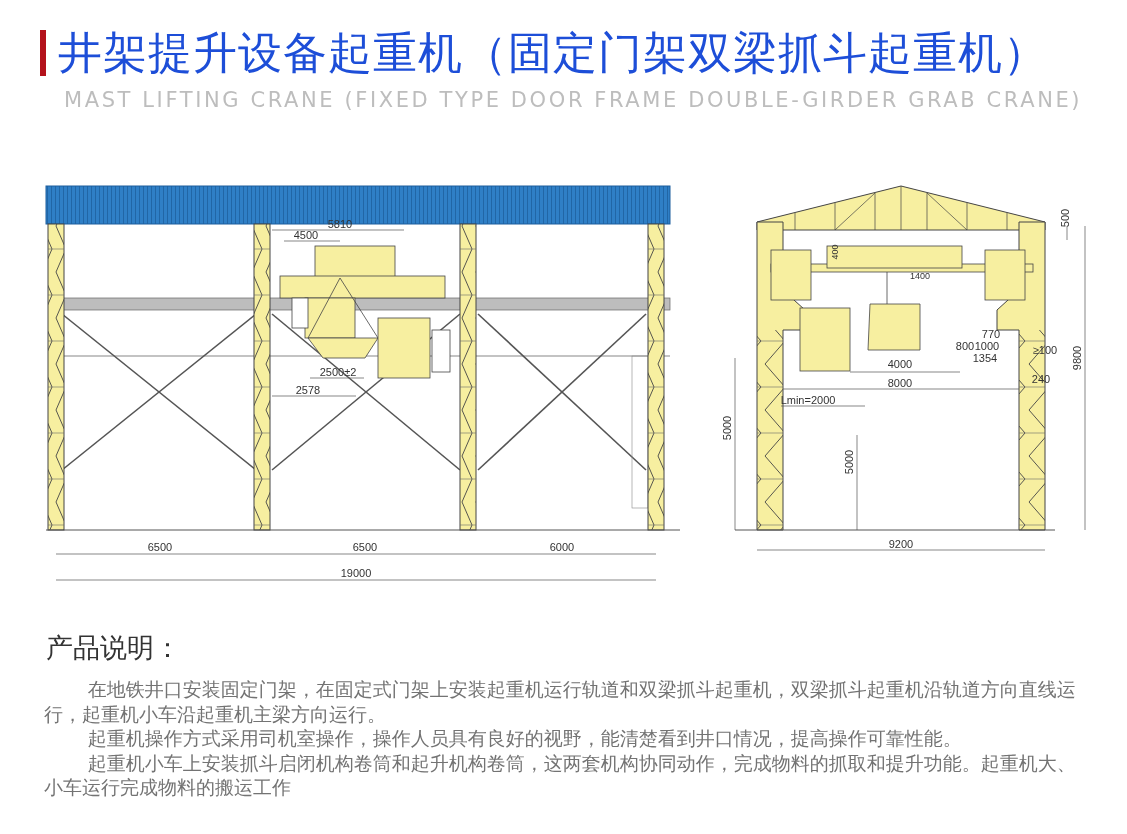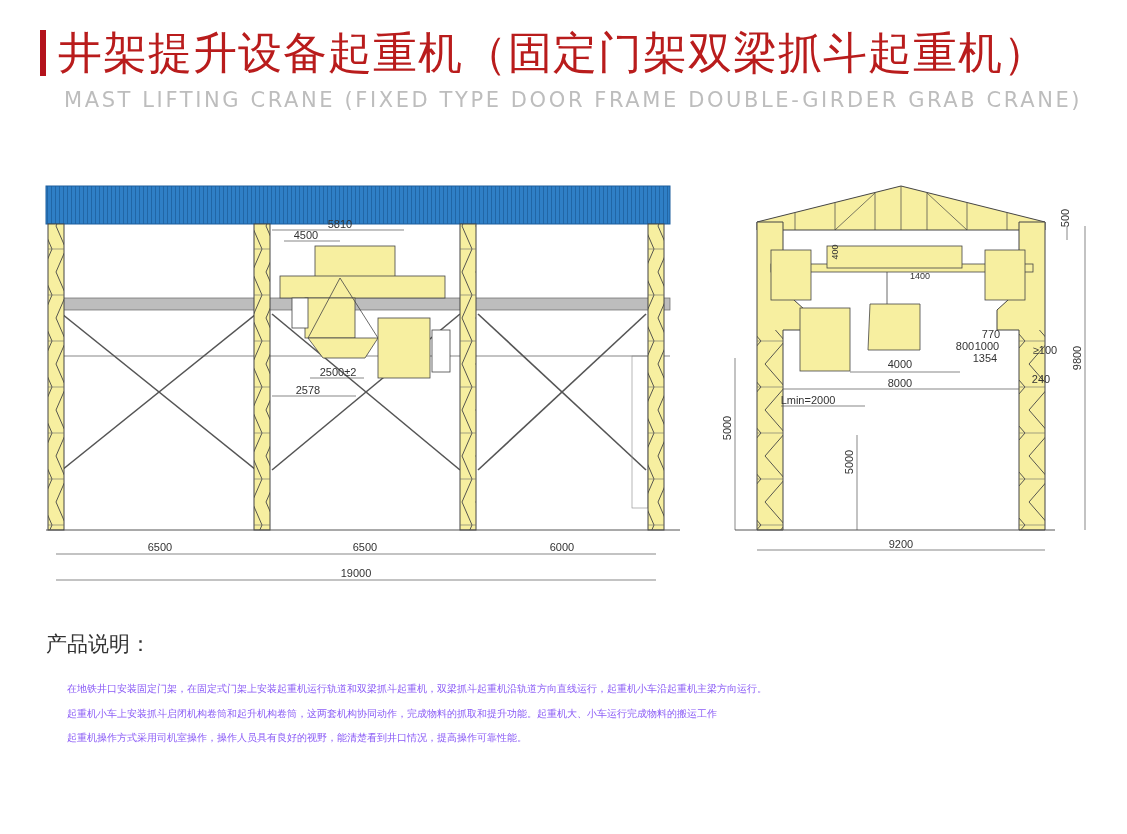--- a/index.html
+++ b/index.html
@@ -1,26 +1,26 @@
 <!DOCTYPE html>
 <html><head>
 <meta charset="utf-8">
 <style>
   html, body { margin: 0; padding: 0; background: #ffffff; }
   body { width: 1127px; height: 834px; position: relative; overflow: hidden;
          font-family: "DejaVu Sans", "Liberation Sans", sans-serif; color: #333; }
   .title-wrap { position: absolute; left: 40px; top: 22px; }
   .title-bar { position: absolute; left: 0; top: 8px; width: 6px; height: 46px; background: #b4121c; }
-  .title-cn { position: absolute; left: 18px; top: 0; font-size: 44px; line-height: 62px; color: #b91c1c;
+  .title-cn { position: absolute; left: 18px; top: 0; font-size: 44px; line-height: 62px; color: #1d4ed8;
               white-space: nowrap; letter-spacing: 1px; }
   .title-en { position: absolute; left: 64px; top: 88px; font-size: 21px; letter-spacing: 2.6px;
               color: #bdbdbd; white-space: nowrap; font-family: "DejaVu Sans", sans-serif; text-align: center; }
   .drawing { position: absolute; }
-  .desc-title { position: absolute; left: 46px; top: 630px; font-size: 21px; color: #333; white-space: nowrap; }
-  .desc { position: absolute; left: 44px; top: 677px; width: 1050px; font-size: 10px; line-height: 24.5px; color: #8b5cf6; }
+  .desc-title { position: absolute; left: 46px; top: 630px; font-size: 27px; color: #333; white-space: nowrap; }
+  .desc { position: absolute; left: 44px; top: 677px; width: 1050px; font-size: 19px; line-height: 24.5px; color: #737373; }
   .desc p { margin: 0; text-indent: 2.3em; }
   svg text { font-family: "Liberation Sans", sans-serif; }
 </style>
 </head>
 <body>
 
 <div class="title-wrap">
   <div class="title-bar"></div>
   <div class="title-cn">井架提升设备起重机（固定门架双梁抓斗起重机）</div>
 </div>
@@ -164,15 +164,15 @@
     <text transform="translate(16,248) rotate(-90)">5000</text>
     <text transform="translate(138,282) rotate(-90)">5000</text>
     <text transform="translate(123,72) rotate(-90)" font-size="9">400</text>
     <text x="205" y="99" font-size="9">1400</text>
   </g>
 </svg>
 
 <div class="desc-title">产品说明：</div>
 <div class="desc">
   <p>在地铁井口安装固定门架，在固定式门架上安装起重机运行轨道和双梁抓斗起重机，双梁抓斗起重机沿轨道方向直线运行，起重机小车沿起重机主梁方向运行。</p>
+  <p>起重机操作方式采用司机室操作，操作人员具有良好的视野，能清楚看到井口情况，提高操作可靠性能。</p>
   <p>起重机小车上安装抓斗启闭机构卷筒和起升机构卷筒，这两套机构协同动作，完成物料的抓取和提升功能。起重机大、小车运行完成物料的搬运工作</p>
-  <p>起重机操作方式采用司机室操作，操作人员具有良好的视野，能清楚看到井口情况，提高操作可靠性能。</p>
 </div>
 
 </body></html>

